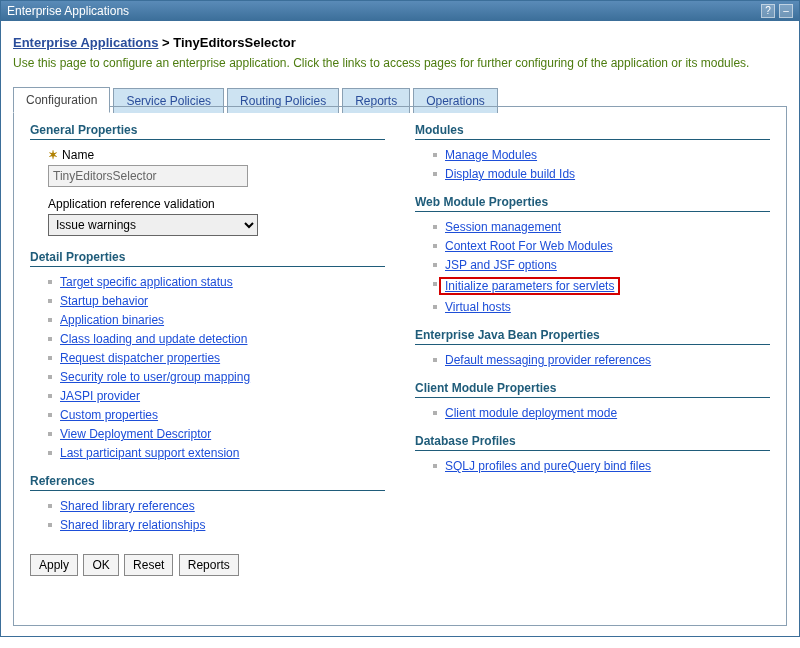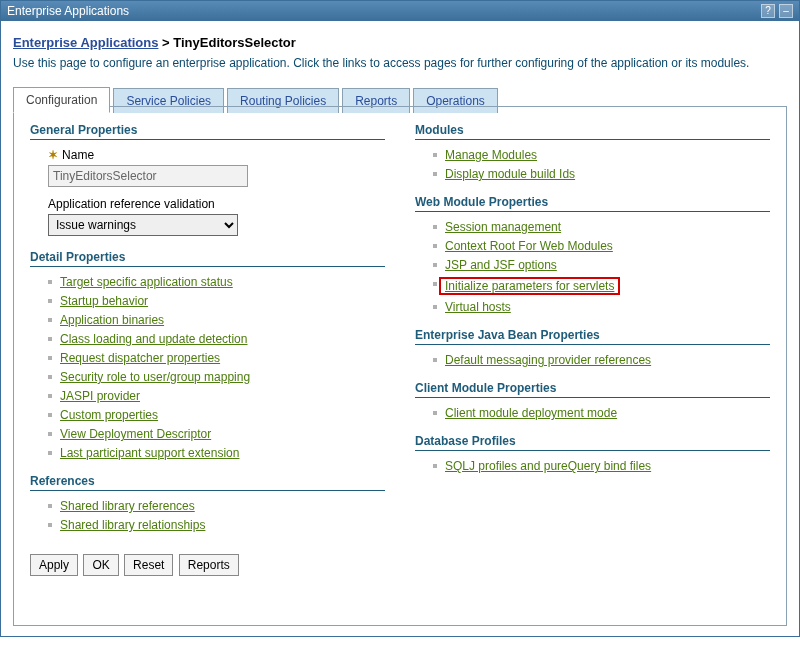--- a/index.html
+++ b/index.html
@@ -29,21 +29,21 @@
     background: rgba(255,255,255,0.25);
     border: 1px solid rgba(255,255,255,0.5);
     display: flex; align-items: center; justify-content: center;
     font-size: 10px; line-height: 1;
   }
   .content { padding: 10px 12px; }
   .breadcrumb { margin: 4px 0 6px 0; font-size: 13px; }
   .breadcrumb a { color: #2a4d9b; font-weight: bold; text-decoration: underline; }
   .breadcrumb .sep { font-weight: bold; color: #000; }
   .breadcrumb .current { font-weight: bold; color: #000; }
-  .page-desc { margin: 0 0 10px 0; font-size: 12px; color: #0c4a6e; }
+  .page-desc { margin: 0 0 10px 0; font-size: 12px; color: #4d7c0f; }
 
   
   .tabs-row { display: flex; align-items: flex-end; position: relative; }
   .tab {
     border: 1px solid #8aa0b3;
     border-bottom: none;
     background: #cde3f2;
     color: #2a4d9b;
     padding: 5px 12px;
     margin-right: 3px;
@@ -83,21 +83,21 @@
   .req-marker { color: #b08000; font-weight: bold; margin-right: 4px; }
   input[type="text"].txt {
     width: 200px;
     padding: 3px 4px;
     border: 1px solid #9a9a9a;
     background: #f2f2f2;
     color: #666;
     font-size: 12px;
   }
   select.sel {
-    width: 190px;
+    width: 210px;
     padding: 2px 3px;
     border: 1px solid #666;
     font-size: 12px;
   }
 
   ul.link-list {
     list-style: none;
     margin: 4px 0 0 18px;
     padding: 0;
   }
@@ -109,21 +109,21 @@
   ul.link-list li::before {
     content: '';
     position: absolute;
     left: 0;
     top: 5px;
     width: 4px;
     height: 4px;
     background: #b0b0b0;
   }
   ul.link-list a {
-    color: #4d7c0f;
+    color: #1d4ed8;
   }
   .highlight-box {
     border: 2px solid #d40000;
     display: inline-block;
     padding: 0 4px;
     margin-left: -6px;
   }
   .highlight-box a { color: #2a4d9b; text-decoration: underline; }
 
   .button-row { margin-top: 22px; }

